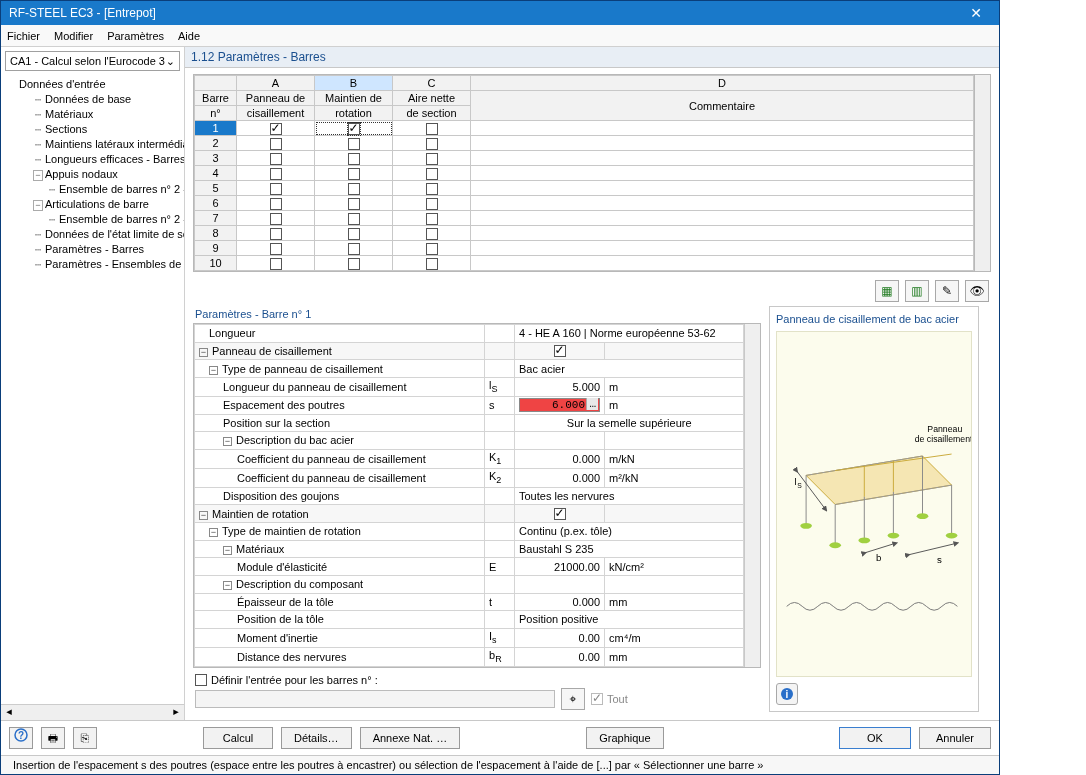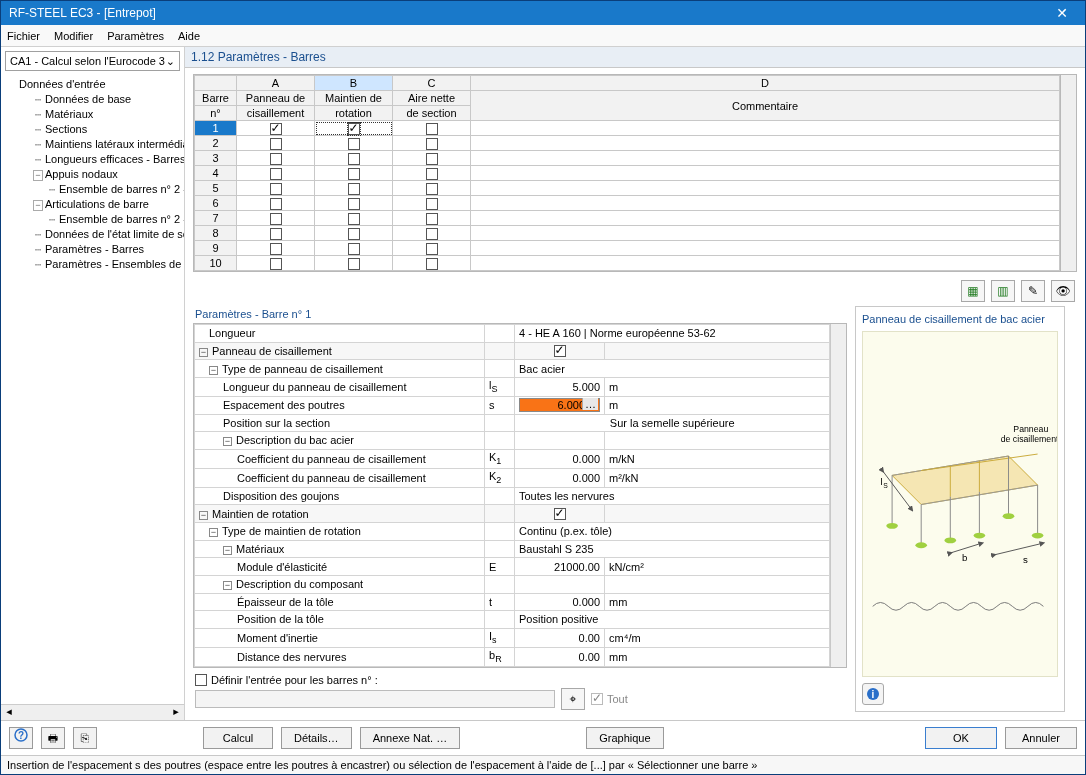--- a/index.html
+++ b/index.html
@@ -5,21 +5,21 @@
   * { box-sizing: border-box; }
   body {
     margin: 0;
     font-family: "Segoe UI", Tahoma, Arial, sans-serif;
     font-size: 11px;
     background: #fff;
     color: #000;
     user-select: none;
   }
   .window {
-    width: 1086px;
+    width: 1000px;
     height: 775px;
     border: 1px solid #0a3e7a;
     display: flex;
     flex-direction: column;
     background: #fff;
   }
   .titlebar {
     background: #1979ca;
     color: #fff;
     height: 24px;
@@ -175,21 +175,21 @@
   .propgrid td.lbl { width: 290px; white-space:nowrap; }
   .propgrid td.sym { width: 30px; text-align:left; }
   .propgrid td.val { width: 90px; text-align:right; padding-right:4px;}
   .propgrid td.unit { width: auto; text-align:left; padding-left:4px;}
   .propgrid tr.section td { background:#f7f7f7; }
   .ind0 { padding-left: 4px !important; }
   .ind1 { padding-left: 14px !important; }
   .ind2 { padding-left: 28px !important; }
   .ind3 { padding-left: 42px !important; }
   .exp { display:inline-block; width:9px; height:9px; border:1px solid #888; text-align:center; line-height:7px; font-size:9px; margin-right:4px; color:#444;}
-  .val-edit { border:1px solid #888; background:#f97316; text-align:right; padding:0 14px 0 2px; position:relative;}
+  .val-edit { border:1px solid #888; background:#ef4444; text-align:right; padding:0 14px 0 2px; position:relative;font-family:Liberation Mono, monospace;}
   .val-edit::after { content:"…"; position:absolute; right:1px; top:-1px; font-size:11px; background:#e8e8e8; border-left:1px solid #aaa; padding:0 2px;}
   .define-row {
     padding: 6px 2px 2px 2px;
     display: flex;
     align-items: center;
     gap: 6px;
   }
   .define-row input[type=text] {
     flex: 0 0 360px;
     height: 18px;
@@ -231,21 +231,21 @@
     padding: 0 12px;
     min-width: 70px;
     text-align: center;
     line-height: 20px;
     cursor: default;
   }
   .btn.small { min-width: 24px; padding: 0 4px; }
   .btn.primary { border: 1px solid #3a7ecf; }
   .statusbar {
     border-top: 1px solid #c8c8c8;
-    padding: 3px 6px;
+    padding: 3px 12px;
     background: #f7f7f7;
     font-size: 11px;
     white-space: nowrap;
     overflow: hidden;
   }
   sub { font-size: 9px; }
 </style>
 </head>
 <body>
 

